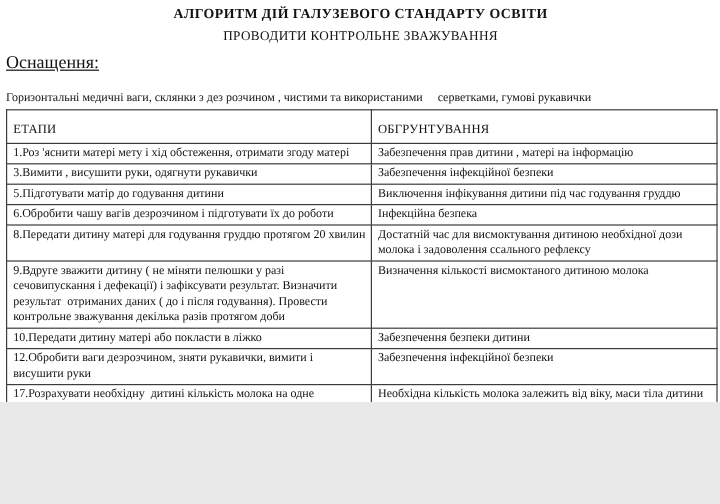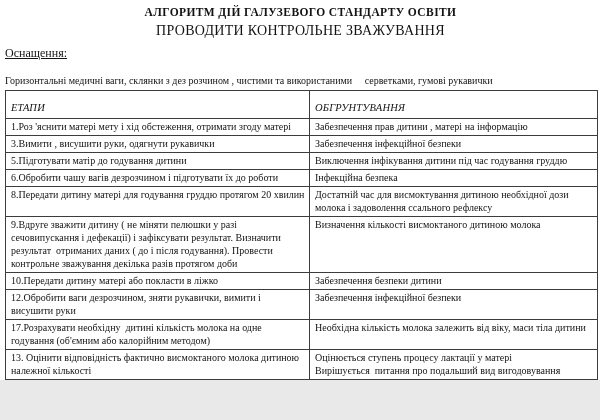--- a/index.html
+++ b/index.html
@@ -1,43 +1,43 @@
 <!DOCTYPE html>
 <html><head>
 <meta charset="utf-8">
 <style>
   html, body { margin:0; padding:0; background:#e9e9e9; }
   .page {
-    width:600px; height:380px;
+    width:600px; height:335px;
     background:#ffffff;
     font-family:"Liberation Serif", serif;
     color:#131313;
     overflow:hidden;
     box-sizing:border-box;
     padding:6px 4px 0 5px;
     position:relative;
   }
   .title {
     text-align:center;
     font-weight:bold;
     font-size:11.5px;
     line-height:13px;
     letter-spacing:0.4px;
     white-space:pre-wrap;
   }
   .subtitle {
     text-align:center;
-    font-size:14px;
+    font-size:11px;
     line-height:13px;
     margin-top:5px;
     letter-spacing:0.3px;
     white-space:pre-wrap;
   }
   .equip-label {
-    font-size:12px;
+    font-size:15px;
     line-height:12px;
     margin-top:10px;
     text-decoration:underline;
     white-space:pre-wrap;
     display:inline-block;
   }
   .equip-text {
     font-size:10px;
     line-height:12px;
     margin-top:14px;
@@ -61,21 +61,20 @@
     text-align:left;
     font-weight:normal;
     overflow:hidden;
   }
   table.proc th {
     height:22px;
     vertical-align:bottom;
     padding-bottom:4px;
     font-size:10.5px;
     letter-spacing:0.2px;
-    font-style:italic;
   }
 </style>
 </head>
 <body>
 
 <div class="page">
   <div class="title">АЛГОРИТМ ДІЙ ГАЛУЗЕВОГО СТАНДАРТУ ОСВІТИ</div>
   <div class="subtitle">ПРОВОДИТИ КОНТРОЛЬНЕ ЗВАЖУВАННЯ</div>
   <div>
     <span class="equip-label">Оснащення:</span>

